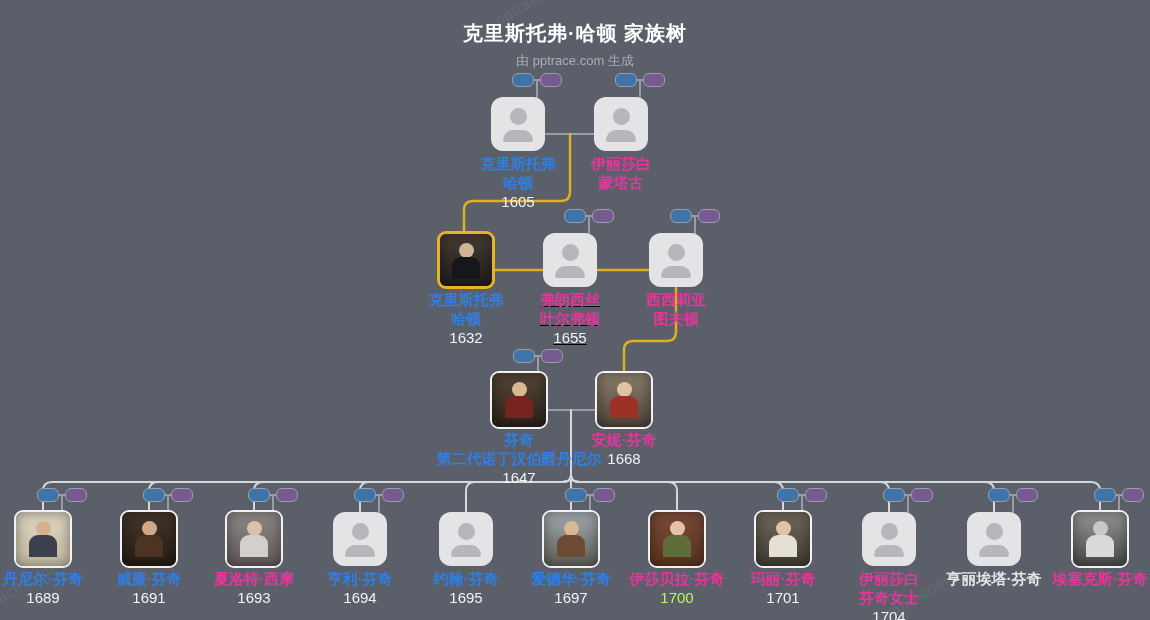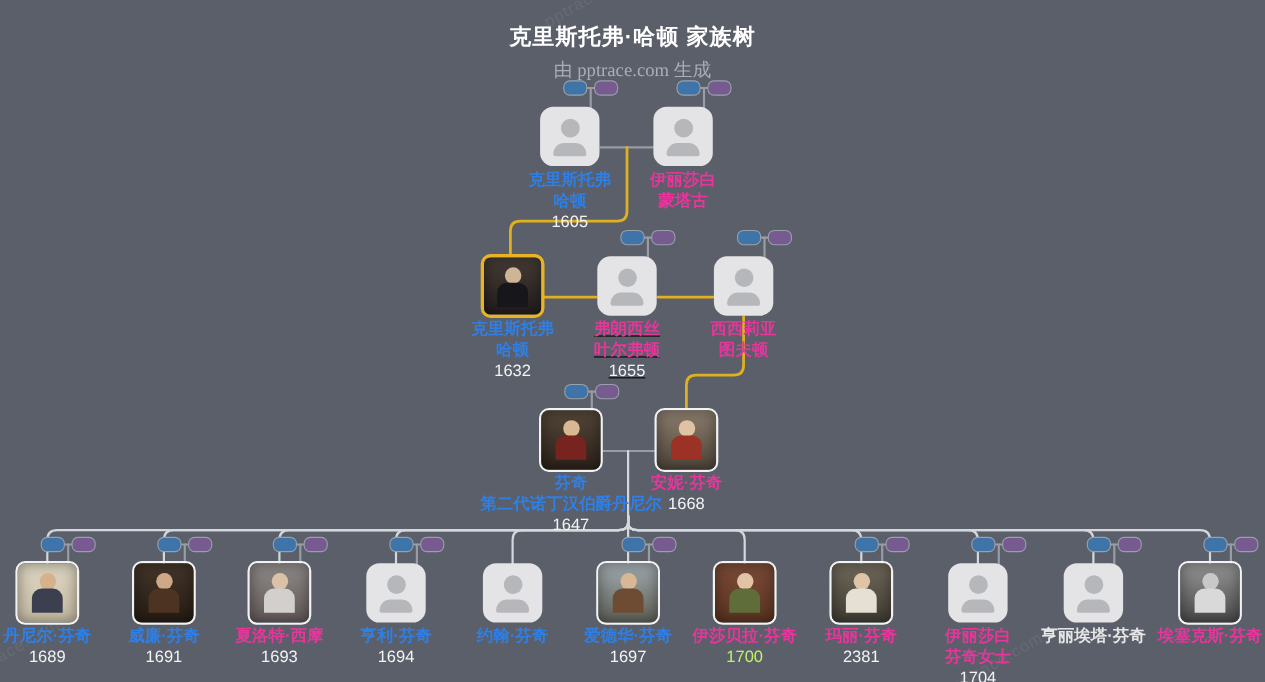--- a/index.html
+++ b/index.html
@@ -1,21 +1,21 @@
 <!DOCTYPE html>
 <html><head>
 <meta charset="utf-8">
 <style>
   html,body{margin:0;padding:0;}
   body{font-family:"Liberation Sans","DejaVu Sans",sans-serif;}
   #canvas{position:relative;width:1150px;height:620px;overflow:hidden;}
   #lines{position:absolute;left:0;top:0;z-index:1;}
   .hdr{position:absolute;left:0;top:0;width:100%;text-align:center;z-index:3;}
   .title{margin-top:20px;font-size:20px;font-weight:bold;letter-spacing:1px;}
-  .subtitle{margin-top:5px;font-size:17px;font-family:Liberation Serif, serif;}
+  .subtitle{margin-top:5px;font-size:13px;}
   .wm{position:absolute;z-index:0;font-size:15px;letter-spacing:1px;white-space:nowrap;
       transform:rotate(-30deg);transform-origin:left top;}
   .node{position:absolute;z-index:2;box-sizing:border-box;cursor:pointer;}
   .node.placeholder{width:54px;height:54px;border-radius:12px;overflow:hidden;}
   .node.portrait{width:58px;height:58px;border-radius:9px;border:2px solid #f2f2f2;overflow:hidden;}
   .node.focus{border:3px solid #e8b425;}
   .paint{position:absolute;left:0;top:0;right:0;bottom:0;box-shadow:inset 0 0 14px rgba(0,0,0,.45);}
   .p-head{position:absolute;width:15px;height:15px;border-radius:50%;left:50%;margin-left:-7px;top:9px;}
   .p-body{position:absolute;width:28px;height:22px;left:50%;margin-left:-14px;top:23px;border-radius:9px 9px 0 0;}
   .ph-head{position:absolute;width:17px;height:17px;border-radius:50%;left:50%;margin-left:-8px;top:11px;}
@@ -203,20 +203,21 @@
         <span class="yr" style="color: rgb(242, 243, 245);">1694</span>
       </div>
       <div class="pill" style="left: 354px; top: 488px; background: rgb(62, 116, 168); border: 1px solid rgb(153, 160, 170);"></div>
       <div class="pill" style="left: 382px; top: 488px; background: rgb(118, 90, 144); border: 1px solid rgb(153, 160, 170);"></div>
       <div class="node placeholder" style="left: 439px; top: 512px; background: rgb(228, 228, 230);">
         <div class="ph-head" style="background: rgb(182, 183, 187);"></div>
         <div class="ph-body" style="background: rgb(182, 183, 187);"></div>
       </div>
       <div class="label" style="left: 356px; top: 569px;">
         <span class="nm" style="color: rgb(46, 127, 230);">约翰·芬奇</span>
+        <span class="yr" style="color: rgb(242, 243, 245);">1695</span>
       </div>
       <div class="node portrait" style="left: 542px; top: 510px;">
         <div class="paint" style="background: linear-gradient(rgb(163, 171, 176) 0%, rgb(95, 97, 88) 100%);">
           <div class="p-head" style="background: rgb(216, 183, 149);"></div>
           <div class="p-body" style="background: rgb(110, 76, 52);"></div>
         </div>
       </div>
       <div class="label" style="left: 461px; top: 569px;">
         <span class="nm" style="color: rgb(46, 127, 230);">爱德华·芬奇</span>
         <span class="yr" style="color: rgb(242, 243, 245);">1697</span>
@@ -234,21 +235,21 @@
         <span class="yr" style="color: #bef264;">1700</span>
       </div>
       <div class="node portrait" style="left: 754px; top: 510px;">
         <div class="paint" style="background: linear-gradient(rgb(113, 105, 91) 0%, rgb(63, 61, 51) 100%);">
           <div class="p-head" style="background: rgb(224, 196, 168);"></div>
           <div class="p-body" style="background: rgb(230, 224, 212);"></div>
         </div>
       </div>
       <div class="label" style="left: 673px; top: 569px;">
         <span class="nm" style="color: rgb(232, 53, 156);">玛丽·芬奇</span>
-        <span class="yr" style="color: rgb(242, 243, 245);">2381</span>
+        <span class="yr" style="color: rgb(242, 243, 245);">1701</span>
       </div>
       <div class="pill" style="left: 777px; top: 488px; background: rgb(62, 116, 168); border: 1px solid rgb(153, 160, 170);"></div>
       <div class="pill" style="left: 805px; top: 488px; background: rgb(118, 90, 144); border: 1px solid rgb(153, 160, 170);"></div>
       <div class="node placeholder" style="left: 862px; top: 512px; background: rgb(228, 228, 230);">
         <div class="ph-head" style="background: rgb(182, 183, 187);"></div>
         <div class="ph-body" style="background: rgb(182, 183, 187);"></div>
       </div>
       <div class="label" style="left: 779px; top: 569px;">
         <span class="nm" style="color: rgb(232, 53, 156);">伊丽莎白</span>
         <span class="nm" style="color: rgb(232, 53, 156);">芬奇女士</span>

